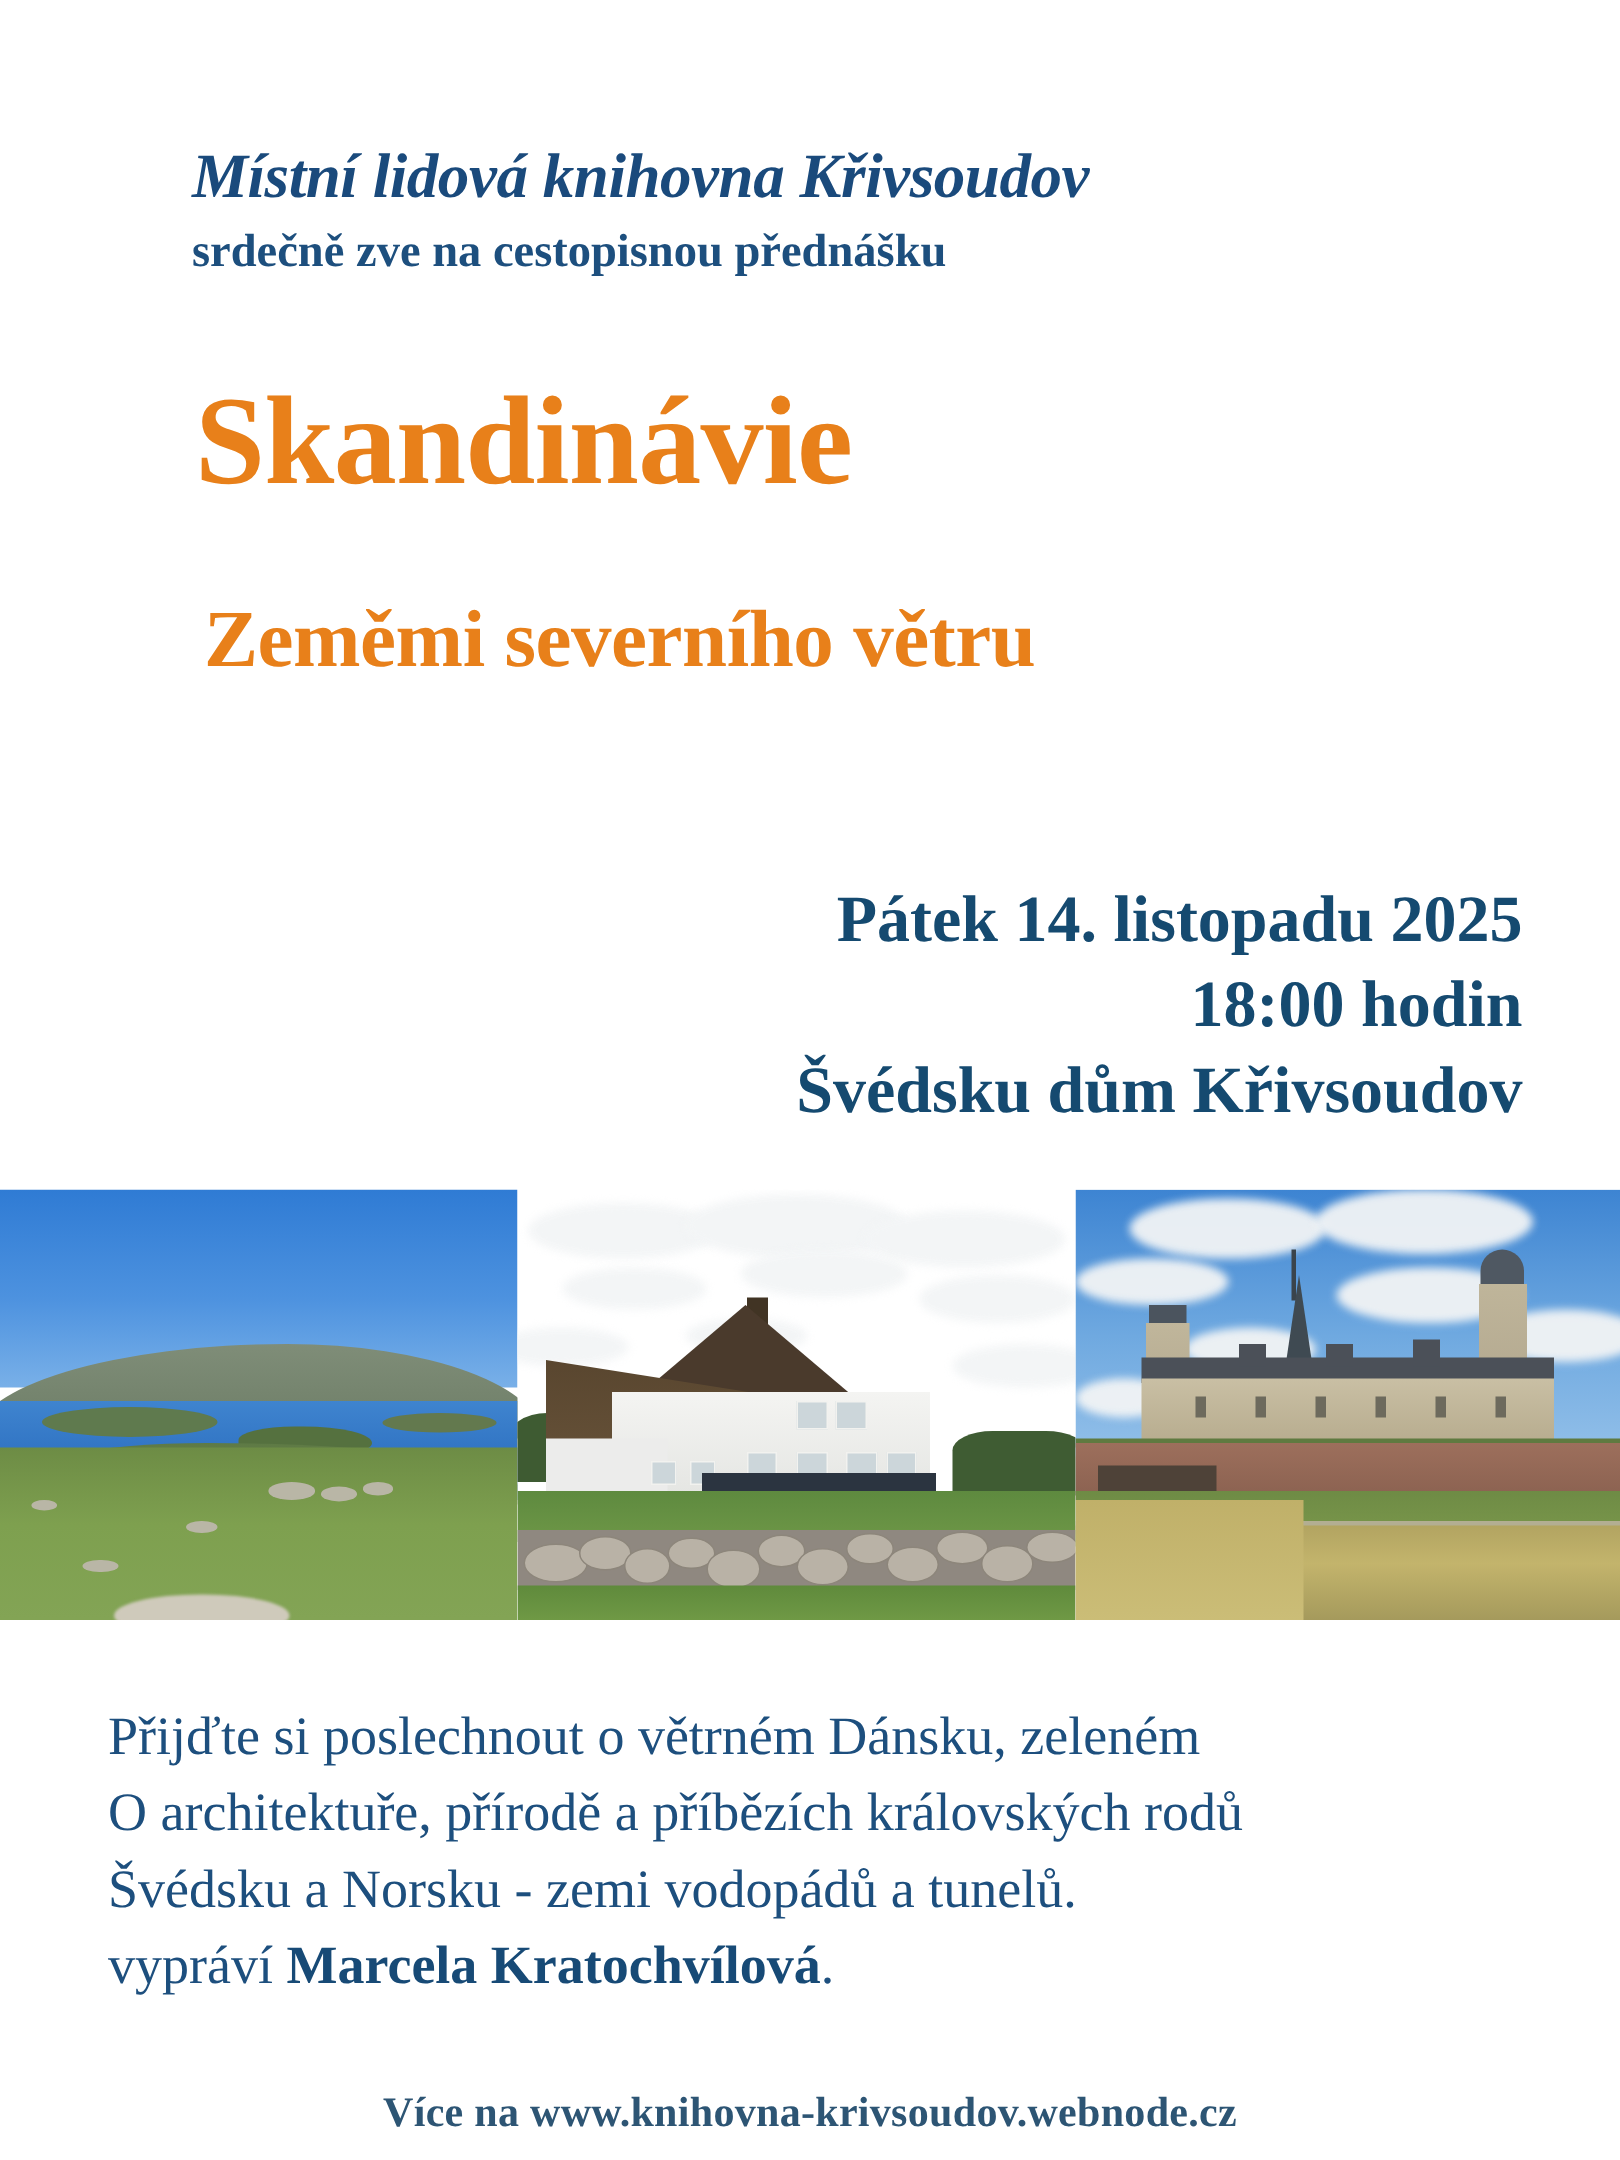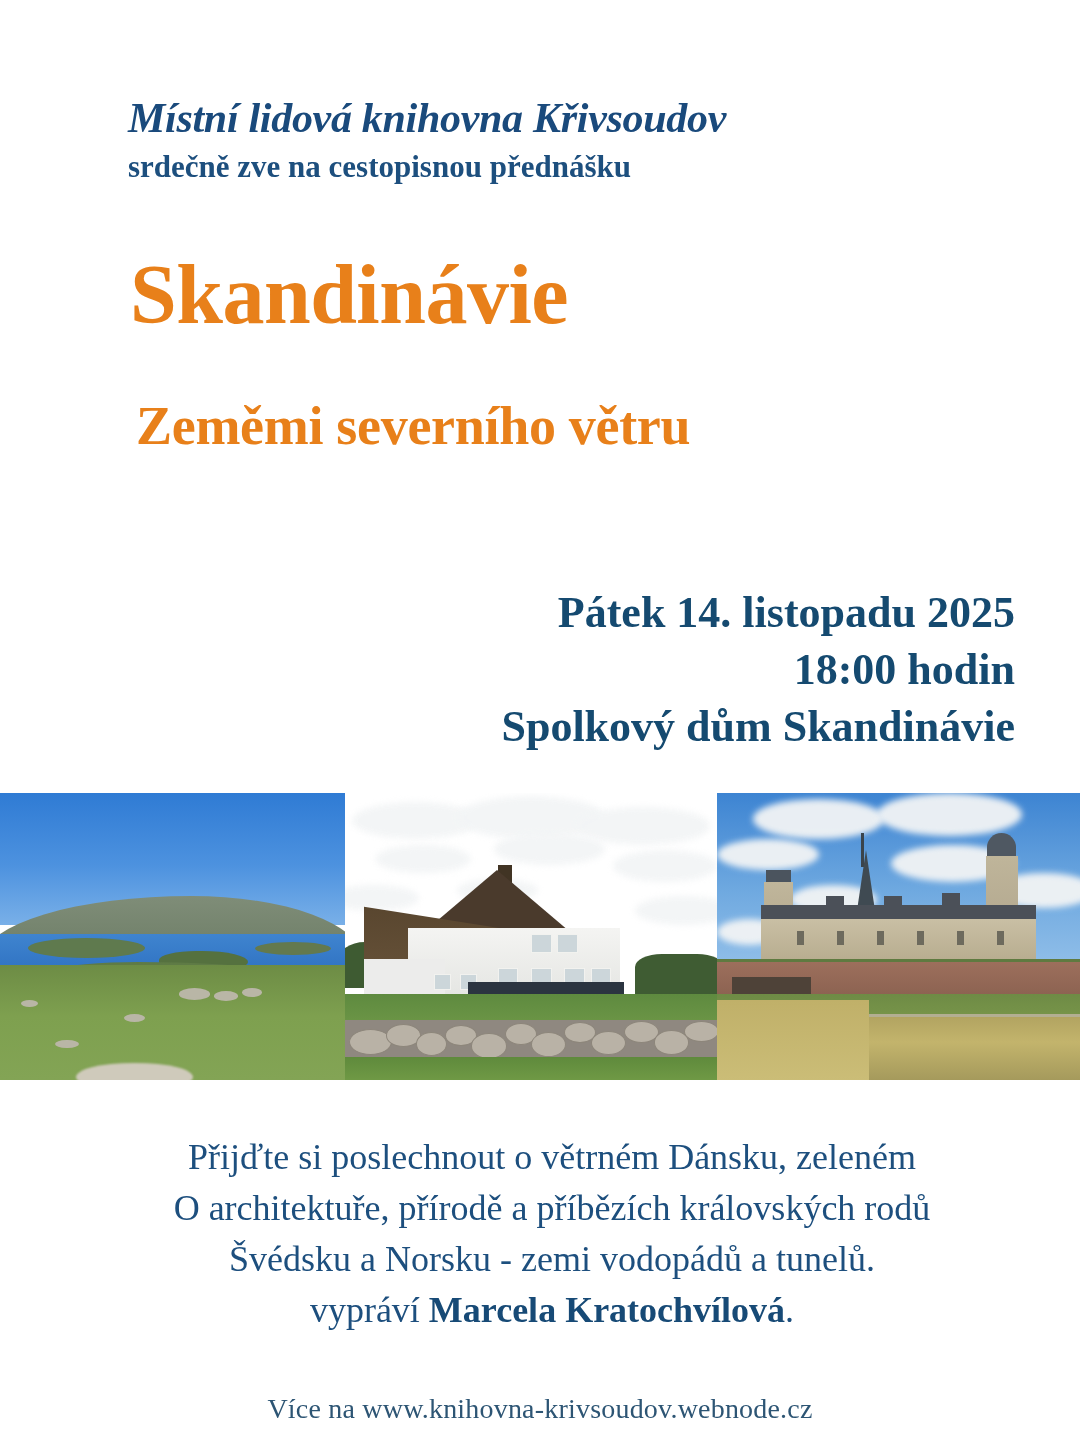--- a/index.html
+++ b/index.html
@@ -335,21 +335,20 @@
     position: absolute; left: 0; bottom: 0; width: 42%; height: 28%;
     background: linear-gradient(180deg, #c0b069 0%, #cbbd77 100%);
   }
 
   
   .body-block {
     position: absolute;
     left: 72px;
     top: 1132px;
     width: 960px;
-    text-align: center;
   }
   .body-line {
     font-size: 36px;
     font-weight: 400;
     color: #1d4f7e;
     line-height: 1.42;
     white-space: nowrap;
   }
   .body-line .lecturer {
     font-weight: 700;
@@ -357,21 +356,21 @@
   }
 
   
   .footer {
     position: absolute;
     left: 0;
     top: 1393px;
     width: 1080px;
     text-align: center;
     font-size: 28px;
-    font-weight: 400;
+    font-weight: 700;
     color: #2d5574;
     letter-spacing: 0.2px;
     white-space: nowrap;
   }
 </style>
 </head>
 <body>
 
 <div class="poster">
 
@@ -382,21 +381,21 @@
 
   <div class="title-main">Skandinávie</div>
 
   <div class="subtitle-block">
     <div class="subtitle-line">Zeměmi severního větru</div>
   </div>
 
   <div class="details-block">
     <div class="detail-line">Pátek 14. listopadu 2025</div>
     <div class="detail-line">18:00 hodin</div>
-    <div class="detail-line">Spolkový dům Skandinávie</div>
+    <div class="detail-line">Švédsku dům Křivsoudov</div>
   </div>
 
   <div class="photo-strip">
 
     <div class="photo photo-1">
       <div class="p1-sky"></div>
       <div class="p1-ridge-left"></div>
       <div class="p1-ridge-far"></div>
       <div class="p1-lake"></div>
       <div class="p1-isle-a"></div>

